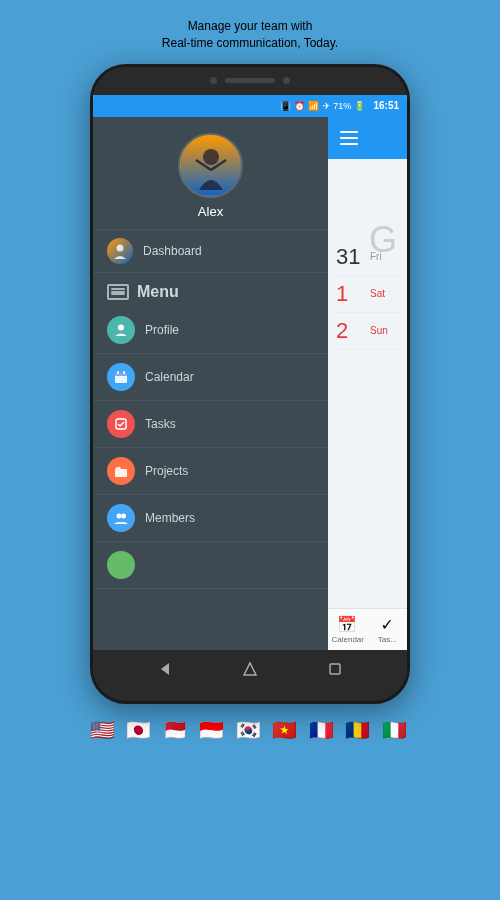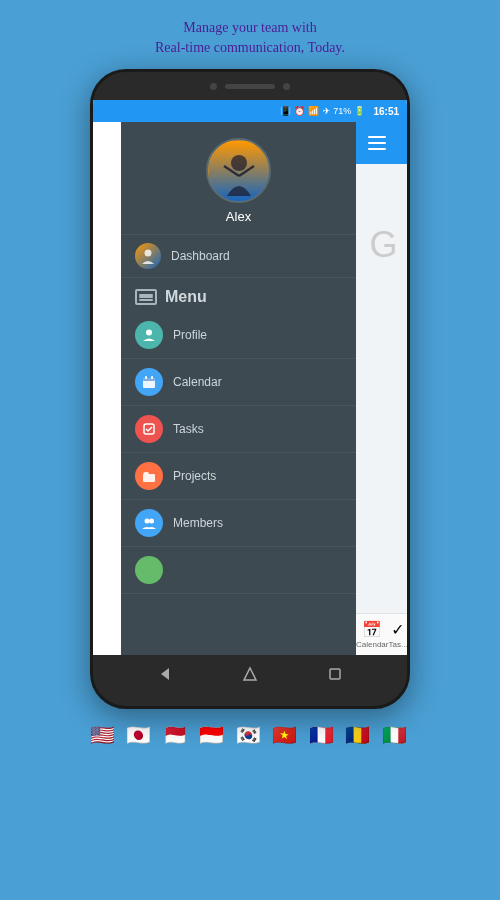--- a/index.html
+++ b/index.html
@@ -18,25 +18,24 @@
       padding: 18px 20px 12px;
     }
     .app-logo {
       font-size: 28px;
       font-weight: bold;
       color: #00d4aa;
       letter-spacing: 1px;
       margin-bottom: 6px;
     }
     .tagline {
-      color: #4c1d95;
-      font-size: 14px;
+      color: #000000;
+      font-size: 12px;
       line-height: 1.4;
       font-weight: 400;
-      font-family: Liberation Serif, serif;
     }
 
     
     .phone-frame {
       width: 320px;
       height: 640px;
       background: #2a2a2a;
       border-radius: 36px;
       margin: 0 auto;
       position: relative;
@@ -90,21 +89,20 @@
       font-size: 9px;
       color: #fff;
     }
     .status-icons { display: flex; align-items: center; gap: 3px; }
     .status-time { font-weight: bold; font-size: 10px; }
 
     
     .screen-content {
       display: flex;
       height: 533px;
-      padding-left: 28px;
     }
 
     
     .sidebar {
       width: 235px;
       background: #3d4a52;
       height: 100%;
       overflow: hidden;
       flex-shrink: 0;
     }
@@ -463,20 +461,34 @@
         <div class="right-panel-header">
           <div class="hamburger-icon">
             <div class="hamburger-line"></div>
             <div class="hamburger-line"></div>
             <div class="hamburger-line"></div>
           </div>
         </div>
 
         <div class="right-panel-content">
           <div class="calendar-letter">G</div>
+          <div class="date-list">
+            <div class="date-row">
+              <span class="date-num gray" style="color:#333">31</span>
+              <span class="date-day gray">Fri</span>
+            </div>
+            <div class="date-row">
+              <span class="date-num red">1</span>
+              <span class="date-day">Sat</span>
+            </div>
+            <div class="date-row">
+              <span class="date-num red">2</span>
+              <span class="date-day">Sun</span>
+            </div>
+          </div>
         </div>
 
         <div class="bottom-tab-bar">
           <div class="tab-item">
             <span class="tab-icon">📅</span>
             <span class="tab-label">Calendar</span>
           </div>
           <div class="tab-item">
             <span class="tab-icon">✓</span>
             <span class="tab-label">Tas...</span>

